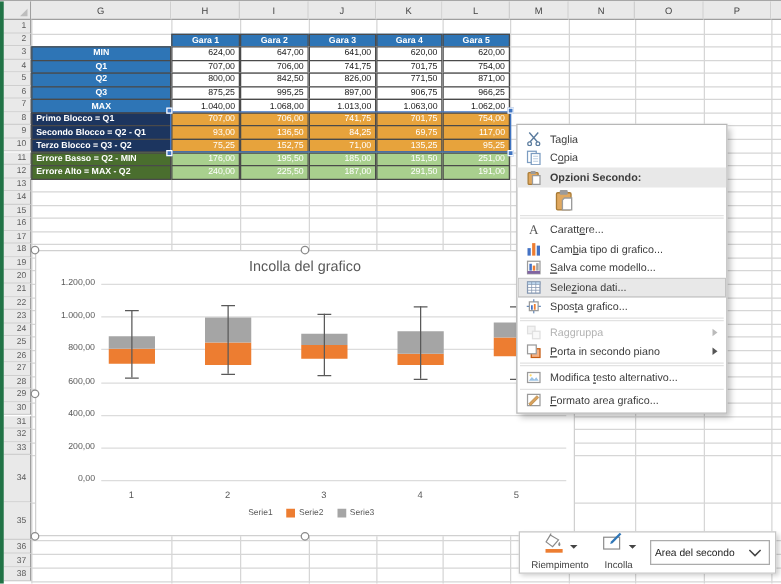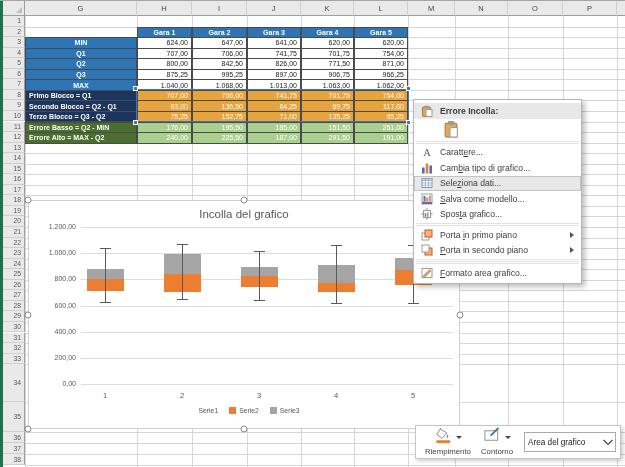--- a/index.html
+++ b/index.html
@@ -305,29 +305,49 @@
       <div class="abs handle" style="left:28px;top:199px"></div>
       <div class="abs handle" style="left:244px;top:199px"></div>
       <div class="abs handle" style="left:460px;top:199px"></div>
       <div class="abs handle" style="left:28px;top:313.5px"></div>
       <div class="abs handle" style="left:460px;top:313.5px"></div>
       <div class="abs handle" style="left:28px;top:428px"></div>
       <div class="abs handle" style="left:244px;top:428px"></div>
       <div class="abs handle" style="left:460px;top:428px"></div>
     </div>
   <div id="menu" class="abs" style="left: 413px; top: 98px; width: 169px;">
+      <div class="mi">
+        <span class="gut">
+          <span class="ic"><svg width="100%" height="100%" viewBox="0 0 12 12">
+              <path d="M2.4 1 L9 8.6 M9.6 1 L3 8.6" stroke="#5B7C9E" stroke-width="1.1" fill="none"></path>
+              <circle cx="2.7" cy="9.9" r="1.5" fill="none" stroke="#5B7C9E"></circle>
+              <circle cx="9.3" cy="9.9" r="1.5" fill="none" stroke="#5B7C9E"></circle>
+            </svg></span>
+        </span>
+        <span class="txt">Ta<u>g</u>lia</span>
+      </div>
+      <div class="mi">
+        <span class="gut">
+          <span class="ic"><svg width="100%" height="100%" viewBox="0 0 12 12">
+              <rect x="1" y="1" width="7" height="9" fill="#fff" stroke="#7C9CC1"></rect>
+              <rect x="4" y="2.8" width="7" height="9" fill="#fff" stroke="#7C9CC1"></rect>
+              <path d="M5.5 5h4 M5.5 7h4 M5.5 9h4" stroke="#B8CCE0" stroke-width=".8"></path>
+            </svg></span>
+        </span>
+        <span class="txt">C<u>o</u>pia</span>
+      </div>
       <div class="mi hdr2">
         <span class="gut">
           <span class="ic"><svg width="100%" height="100%" viewBox="0 0 12 12">
               <rect x="1.5" y="2" width="8" height="9.5" rx=".8" fill="#E0A85F" stroke="#A97B35"></rect>
               <rect x="3.5" y=".8" width="4" height="2.4" rx=".5" fill="#9B9B9B"></rect>
               <rect x="5" y="4.5" width="6" height="7" fill="#fff" stroke="#9B9B9B"></rect>
             </svg></span>
         </span>
-        <span class="txt">Errore Incolla:</span>
+        <span class="txt">Opzioni Secondo:</span>
       </div>
       <div class="mpaste">
         <span class="ic"><svg width="100%" height="100%" viewBox="0 0 13 17">
             <rect x="1" y="3" width="11" height="13" rx="1" fill="#E0A85F" stroke="#A97B35"></rect>
             <rect x="3.5" y="1" width="6" height="3.5" rx=".8" fill="#9B9B9B"></rect>
             <path d="M7 7 h5.5 v9 h-7 v-7.5 Z" fill="#fff" stroke="#9B9B9B"></path>
           </svg></span>
       </div>
       <div class="msep"></div>
       <div class="msep"></div>
@@ -342,77 +362,87 @@
       <div class="mi">
         <span class="gut">
           <span class="ic"><svg width="100%" height="100%" viewBox="0 0 12 12">
               <rect x="1" y="5.5" width="2.6" height="6" fill="#4472C4"></rect>
               <rect x="4.7" y="1.5" width="2.6" height="10" fill="#ED7D31"></rect>
               <rect x="8.4" y="3.5" width="2.6" height="8" fill="#4472C4"></rect>
             </svg></span>
         </span>
         <span class="txt">Cam<u>b</u>ia tipo di grafico...</span>
       </div>
-      <div class="mi hl">
-        <span class="gut">
-          <span class="ic"><svg width="100%" height="100%" viewBox="0 0 12 12">
-              <rect x="1" y="1.5" width="10" height="9" fill="#fff" stroke="#8496B0"></rect>
-              <rect x="1" y="1.5" width="10" height="2.2" fill="#BDD7EE" stroke="#8496B0" stroke-width=".5"></rect>
-              <path d="M1 6 h10 M1 8.2 h10 M4.3 1.5 v9 M7.6 1.5 v9" stroke="#8496B0" stroke-width=".6"></path>
-            </svg></span>
-        </span>
-        <span class="txt">Sele<u>z</u>iona dati...</span>
-      </div>
       <div class="mi">
         <span class="gut">
           <span class="ic"><svg width="100%" height="100%" viewBox="0 0 12 12">
               <rect x="1" y="1" width="10" height="10" fill="#fff" stroke="#9B9B9B"></rect>
               <rect x="2.5" y="3" width="2" height="5.5" fill="#4472C4"></rect>
               <rect x="5.2" y="4.5" width="2" height="4" fill="#ED7D31"></rect>
               <rect x="7.9" y="2.5" width="2" height="6" fill="#A5A5A5"></rect>
               <rect x="1" y="8.8" width="10" height="2.2" fill="#8064A2"></rect>
             </svg></span>
         </span>
         <span class="txt"><u>S</u>alva come modello...</span>
       </div>
+      <div class="mi hl">
+        <span class="gut">
+          <span class="ic"><svg width="100%" height="100%" viewBox="0 0 12 12">
+              <rect x="1" y="1.5" width="10" height="9" fill="#fff" stroke="#8496B0"></rect>
+              <rect x="1" y="1.5" width="10" height="2.2" fill="#BDD7EE" stroke="#8496B0" stroke-width=".5"></rect>
+              <path d="M1 6 h10 M1 8.2 h10 M4.3 1.5 v9 M7.6 1.5 v9" stroke="#8496B0" stroke-width=".6"></path>
+            </svg></span>
+        </span>
+        <span class="txt">Sele<u>z</u>iona dati...</span>
+      </div>
       <div class="mi">
         <span class="gut">
           <span class="ic"><svg width="100%" height="100%" viewBox="0 0 12 12">
               <rect x="2.5" y="2.5" width="7" height="7" fill="#fff" stroke="#9B9B9B"></rect>
               <rect x="3.8" y="5.2" width="1.4" height="3.6" fill="#4472C4"></rect>
               <rect x="6.1" y="4.2" width="1.4" height="4.6" fill="#ED7D31"></rect>
               <path d="M6 .3 v2 M6 9.7 v2 M.3 6 h2 M9.7 6 h2" stroke="#6B8CB8"></path>
             </svg></span>
         </span>
         <span class="txt">Spos<u>t</u>a grafico...</span>
       </div>
       <div class="msep"></div>
       <div class="msep"></div>
-      <div class="mi">
-        <span class="gut">
-          <span class="ic"><svg width="100%" height="100%" viewBox="0 0 12 12">
-              <rect x="1" y="4" width="7" height="7" fill="#fff" stroke="#9B9B9B"></rect>
-              <rect x="4" y="1" width="7" height="7" fill="#F5B183" stroke="#C55A11"></rect>
-            </svg></span>
-        </span>
-        <span class="txt">Porta <u>i</u>n primo piano</span>
+      <div class="mi dis">
+        <span class="gut">
+          <span class="ic"><svg width="100%" height="100%" viewBox="0 0 12 12">
+              <rect x="1" y="1" width="6" height="6" fill="#E3E3E3" stroke="#B9B9B9"></rect>
+              <rect x="5" y="5" width="6" height="6" fill="#F0F0F0" stroke="#B9B9B9"></rect>
+            </svg></span>
+        </span>
+        <span class="txt">Raggruppa</span>
         <span class="arrow"></span>
       </div>
       <div class="mi">
         <span class="gut">
           <span class="ic"><svg width="100%" height="100%" viewBox="0 0 12 12">
               <rect x="4" y="4" width="7" height="7" fill="#F5B183" stroke="#C55A11"></rect>
               <rect x="1" y="1" width="7" height="7" fill="#fff" stroke="#9B9B9B"></rect>
             </svg></span>
         </span>
         <span class="txt"><u>P</u>orta in secondo piano</span>
         <span class="arrow"></span>
       </div>
       <div class="msep"></div>
       <div class="msep"></div>
+      <div class="mi">
+        <span class="gut">
+          <span class="ic"><svg width="100%" height="100%" viewBox="0 0 12 12">
+              <rect x="1" y="2" width="10" height="8" fill="#fff" stroke="#9B9B9B"></rect>
+              <path d="M2 8.5 L4.5 5.5 L6.5 7.5 L8 5.8 L10 8.5 Z" fill="#9CC3E5"></path>
+              <circle cx="3.5" cy="4.2" r=".9" fill="#FFD966"></circle>
+            </svg></span>
+        </span>
+        <span class="txt">Modifica <u>t</u>esto alternativo...</span>
+      </div>
       <div class="msep"></div>
       <div class="mi">
         <span class="gut">
           <span class="ic"><svg width="100%" height="100%" viewBox="0 0 12 12">
               <rect x="1" y="1.5" width="10" height="9" fill="#fff" stroke="#9B9B9B"></rect>
               <path d="M2 9 L8.5 2.5 L10 4 L3.5 10.5 Z" fill="#D9A15C" stroke="#A97B35" stroke-width=".5"></path>
             </svg></span>
         </span>
         <span class="txt"><u>F</u>ormato area grafico...</span>
       </div>
@@ -436,24 +466,24 @@
     <div class="tb-btn">
       <div class="tb-iconrow">
         <span>
           <svg width="19" height="17" viewBox="0 0 20 18">
             <rect x="2" y="4" width="13.5" height="10" fill="#fff" stroke="#8A8A8A"></rect>
             <path d="M17 1.5 L9.5 9 l-2 .7 .7-2 L15.6 .2 Z" fill="#2E75B6"></path>
           </svg>
         </span>
         <span class="caret"></span>
       </div>
-      <span class="tb-lbl">Contorno</span>
+      <span class="tb-lbl">Incolla</span>
     </div>
     <div id="combo">
-      <span class="val">Area del grafico</span>
+      <span class="val">Area del secondo</span>
       <span style="display:flex;align-items:center;">
         <svg width="12" height="7" viewBox="0 0 12 7">
             <path d="M1.5 1 L6 5.5 L10.5 1" fill="none" stroke="#444" stroke-width="1.2"></path>
           </svg>
       </span>
     </div>
   </div>
 </div>
 
 </body></html>

